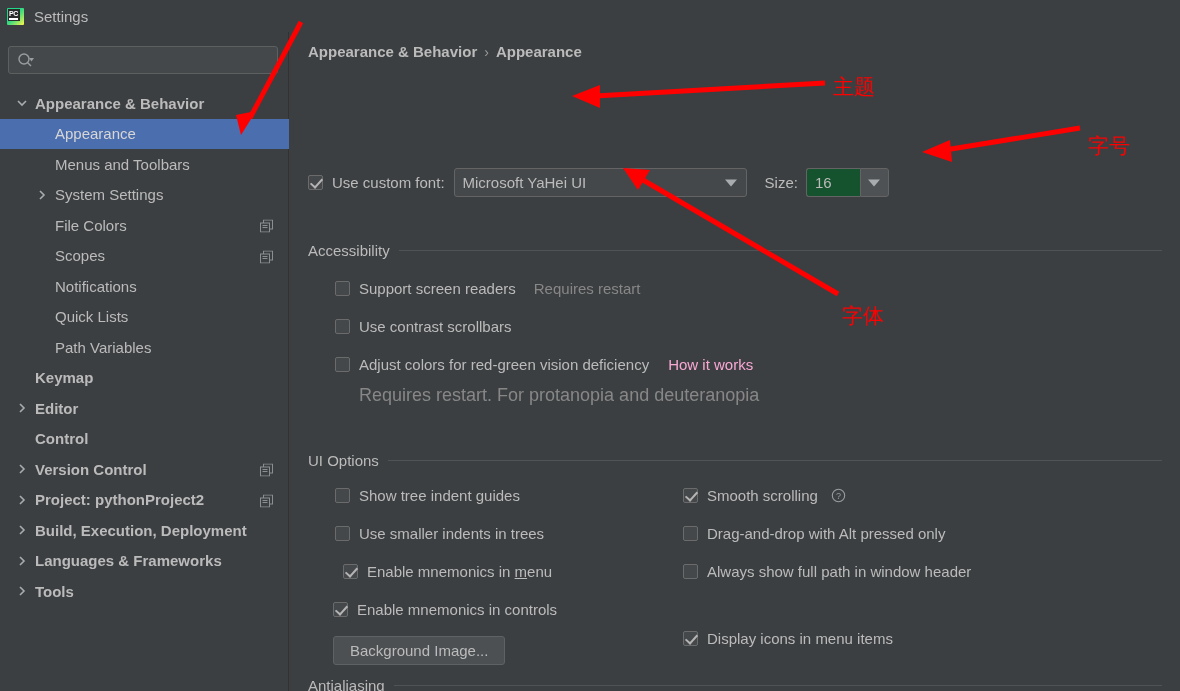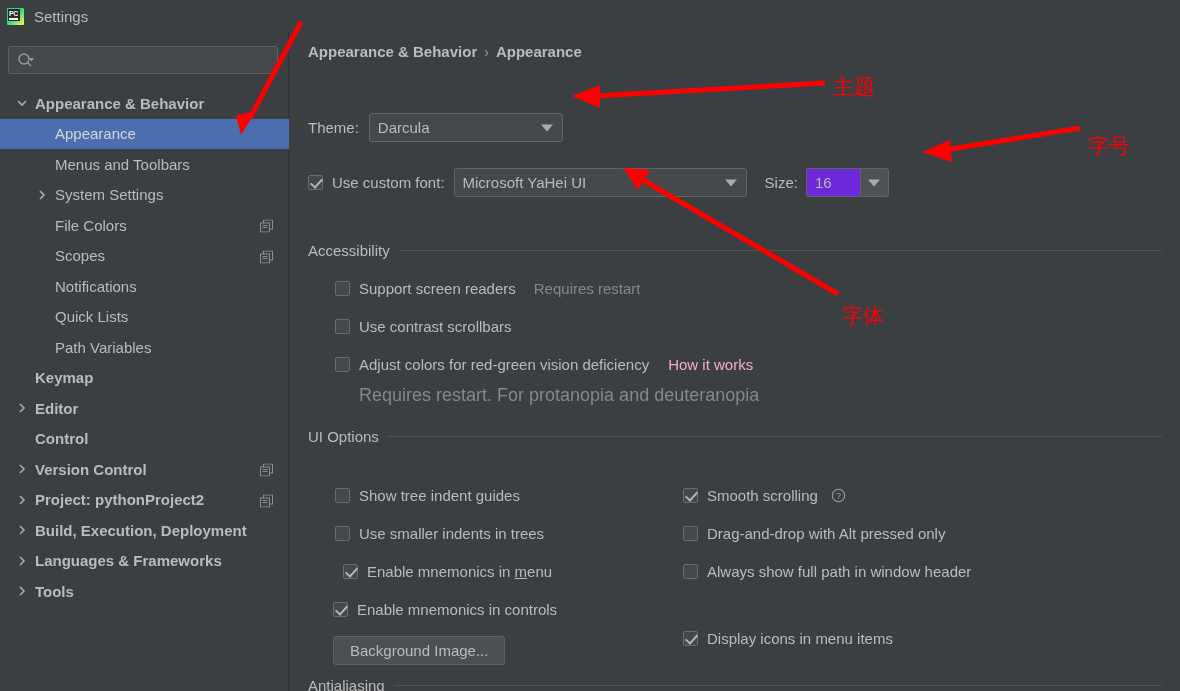--- a/index.html
+++ b/index.html
@@ -164,21 +164,21 @@
   }
   #theme-combo { width: 194px; margin-left: 10px; }
 
   .row-font {
     position: absolute; left: 18px; top: 136px;
     display: flex; align-items: center;
   }
   #font-combo { width: 293px; }
   .size-field {
     width: 54px; height: 29px;
-    background: #6d28d9;
+    background: #14532d;
     border: 1px solid #646464;
     border-right: none;
     border-radius: 3px 0 0 3px;
     display: flex; align-items: center;
     font-size: 15px; color: #bbbbbb;
     padding-left: 8px;
   }
   .size-btn {
     width: 29px; height: 29px;
     background: #4e5254;
@@ -400,27 +400,20 @@
   </div>
 
   <div class="main">
 
     <div class="breadcrumb">
       <span>Appearance &amp; Behavior</span>
       <span class="sep">›</span>
       <span>Appearance</span>
     </div>
 
-    <div class="row-theme">
-      <span class="lbl-static">Theme:</span>
-      <div class="combo" id="theme-combo">
-        <span class="val">Darcula</span>
-        <span class="caret"></span>
-      </div>
-    </div>
 
     <div class="row-font">
       <span class="cb checked"></span>
       <span class="lbl-static" style="margin-left:9px;">Use custom font:</span>
       <div class="combo" id="font-combo" style="margin-left:9px;">
         <span class="val">Microsoft YaHei UI</span>
         <span class="caret"></span>
       </div>
       <span class="lbl-static" style="margin-left:18px;">Size:</span>
       <div class="size-field" style="margin-left:8px;">16</div>
@@ -446,21 +439,21 @@
     </div>
 
     <div class="cbrow" style="position:absolute; left:45px; top:324px;">
       <span class="cb"></span>
       <span>Adjust colors for red-green vision deficiency</span>
       <span class="link" style="margin-left:10px;">How it works</span>
     </div>
 
     <div class="subnote" style="position:absolute; left:69px; top:353px;">Requires restart. For protanopia and deuteranopia</div>
 
-    <div class="section" style="left:18px; top:396px; width:854px;">
+    <div class="section" style="left:18px; top:420px; width:854px;">
       <span class="stitle">UI Options</span>
       <span class="sline"></span>
     </div>
 
     <div class="cbrow" style="position:absolute; left:45px; top:455px;">
       <span class="cb"></span>
       <span>Show tree indent guides</span>
     </div>
     <div class="cbrow" style="position:absolute; left:45px; top:493px;">
       <span class="cb"></span>

